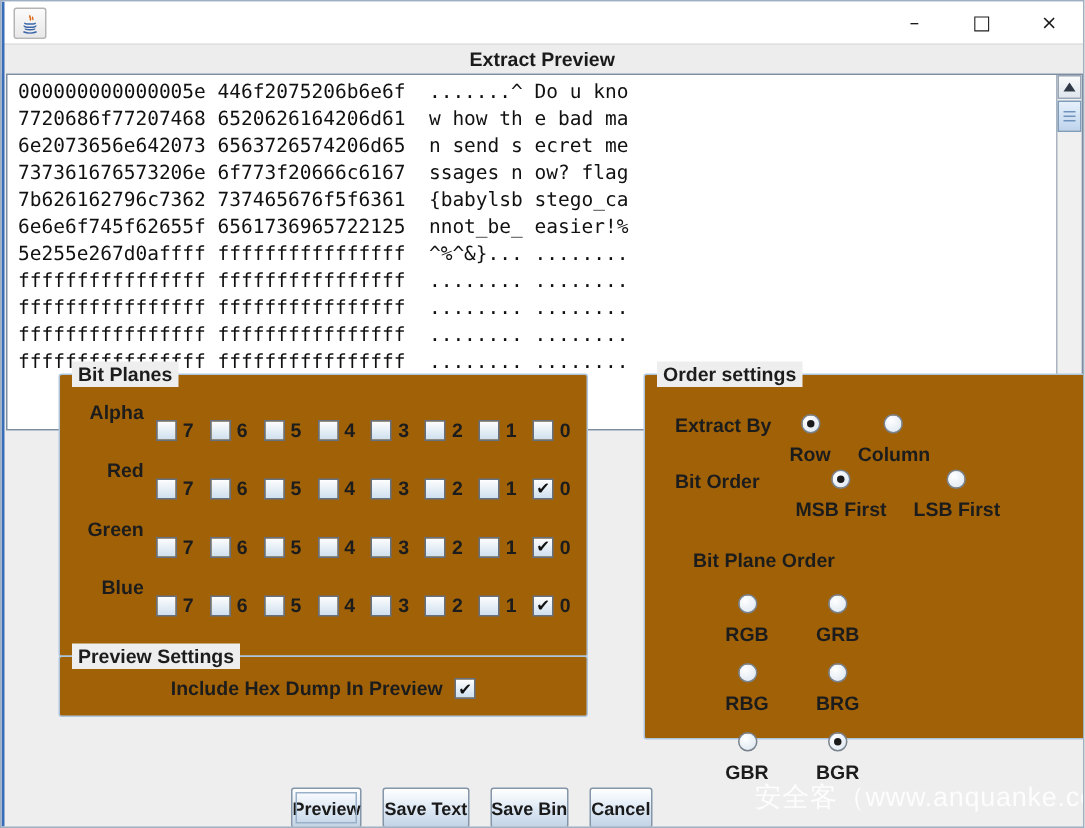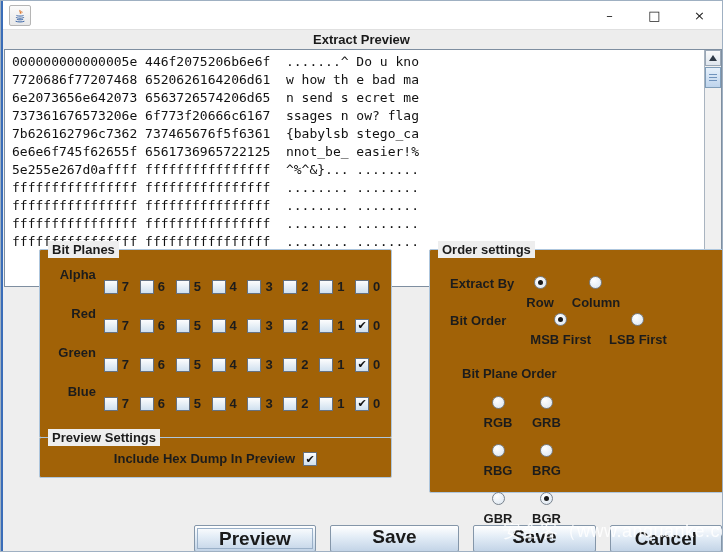--- a/index.html
+++ b/index.html
@@ -101,31 +101,31 @@
   .rb{
     width:13px; height:13px; border-radius:50%; border:1px solid #79828d;
     background:radial-gradient(circle at 35% 30%, #ffffff, #d9e4ef);
     display:inline-flex; align-items:center; justify-content:center; flex:0 0 13px;
   }
   .rb.sel::after{ content:''; width:5px; height:5px; border-radius:50%; background:#1a1a1a; }
   .rlbl{ font-size:13px; font-weight:bold; color:#1c1c1c; }
   .bpo-label{ position:absolute; left:32px; top:116px; }
   .bpo-grid{
     position:absolute; left:34px; top:146px;
-    display:grid; grid-template-columns:68px auto; row-gap:14px; column-gap:0;
+    display:grid; grid-template-columns:68px auto; row-gap:14px; column-gap:0;gap:12px;
   }
 
   .gb-preview{ left:38px; top:436px; width:353px; height:41px; }
   .ps-row{ display:flex; align-items:flex-end; justify-content:center; gap:8px; padding-top:13px; }
 
   
   .button-row{ position:absolute; left:193px; top:524px; display:flex; gap:14px; }
   .jbtn{
-    height:27px; padding:0 24px; font-family:"Liberation Sans", sans-serif;
-    font-size:19px; font-weight:bold; color:#1a1a1a;
+    height:27px; padding:0 0; font-family:"Liberation Sans", sans-serif;
+    font-size:12px; font-weight:bold; color:#1a1a1a;
     background:linear-gradient(180deg,#ffffff,#e2ecf6 45%,#c3d4e7);
     border:1px solid #8496a9; border-radius:2px; cursor:pointer;
   }
   .jbtn.focused{ outline:1px solid #9ab0c8; outline-offset:-4px; }
 
   
   .watermark{
     position:absolute; left:502px; top:518px; width:221px;
     font-size:18px; color:rgba(255,255,255,0.85); white-space:nowrap; z-index:50;
     pointer-events:none; letter-spacing:0.5px;

